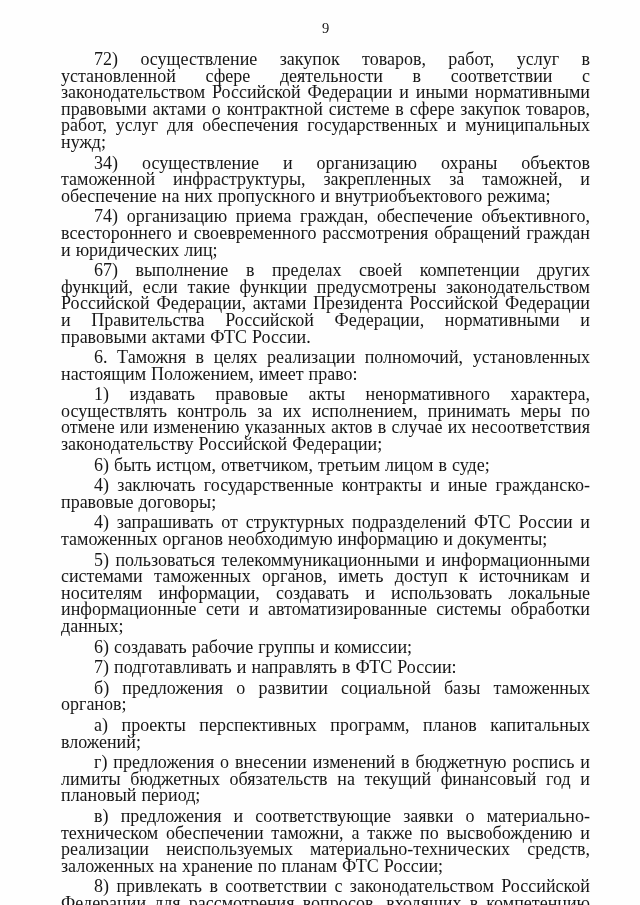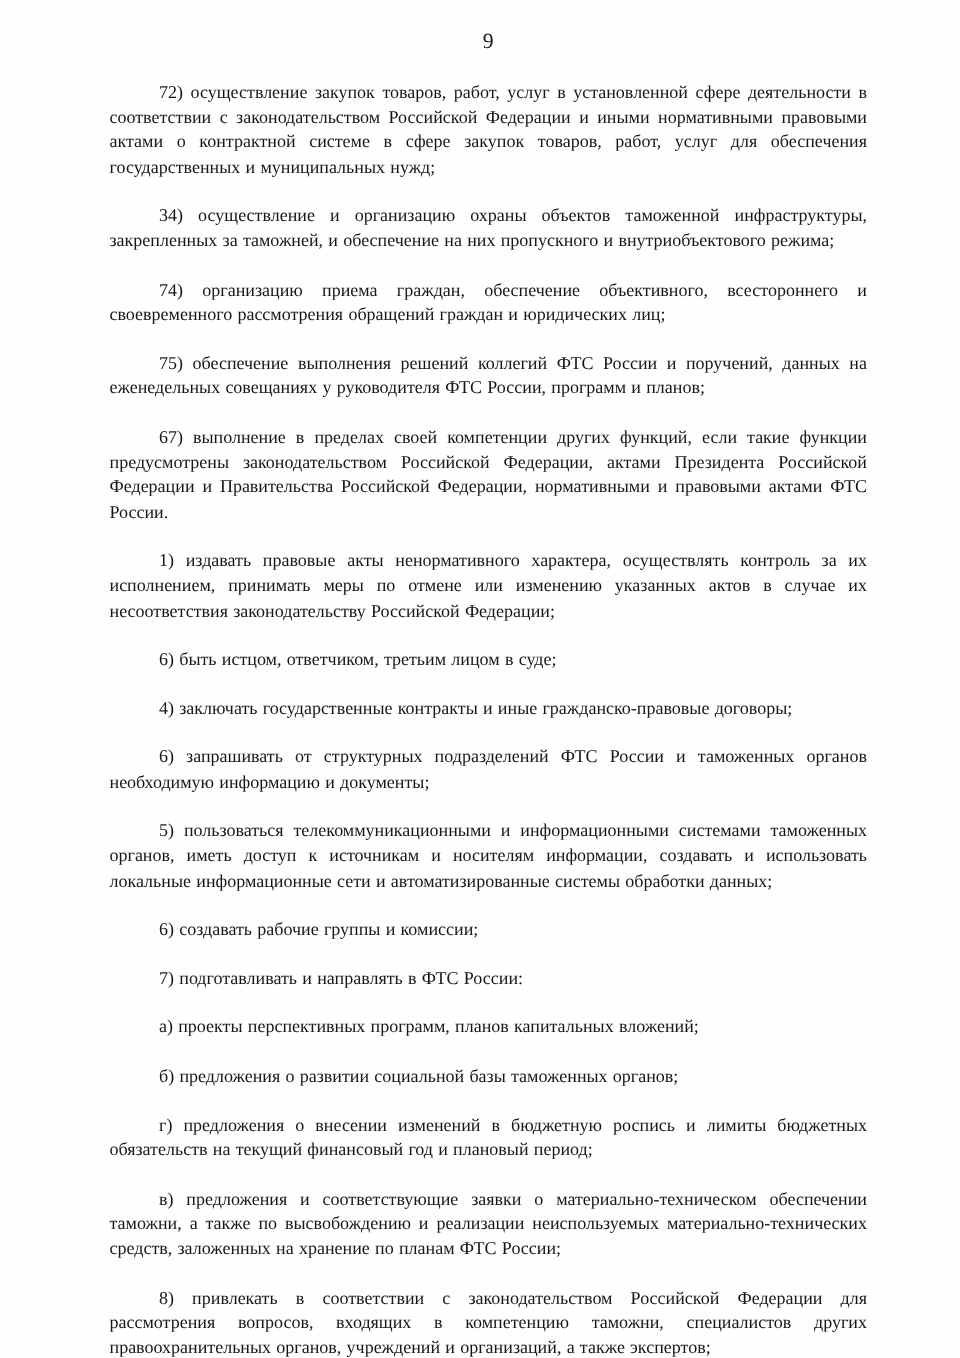--- a/index.html
+++ b/index.html
@@ -18,46 +18,46 @@
     color: #161616;
     overflow: hidden;
   }
   .page-number {
     text-align: center;
     font-size: 14.5px;
     line-height: 17px;
     margin: 0 0 14px 0;
   }
   .doc-body p {
-    margin: 16px;
-    font-size: 12px;
+    margin: 4px;
+    font-size: 18px;
     line-height: 16.6px;
     text-align: justify;
     text-indent: 33px;
     word-spacing: 0.5px;
   }
 </style>
 </head>
 <body>
 
 <div class="page">
   <div class="page-number">9</div>
 
   <div class="doc-body">
     <p>72) осуществление закупок товаров, работ, услуг в установленной сфере деятельности в соответствии с законодательством Российской Федерации и иными нормативными правовыми актами о контрактной системе в сфере закупок товаров, работ, услуг для обеспечения государственных и муниципальных нужд;</p>
     <p>34) осуществление и организацию охраны объектов таможенной инфраструктуры, закрепленных за таможней, и обеспечение на них пропускного и внутриобъектового режима;</p>
     <p>74) организацию приема граждан, обеспечение объективного, всестороннего и своевременного рассмотрения обращений граждан и юридических лиц;</p>
-    <p>75) обеспечение выполнения решений коллегий ФТС России и поручений, данных на еженедельных совещаниях у руководителя ФТС России, программ и планов;</p>
     <p>67) выполнение в пределах своей компетенции других функций, если такие функции предусмотрены законодательством Российской Федерации, актами Президента Российской Федерации и Правительства Российской Федерации, нормативными и правовыми актами ФТС России.</p>
+    <p>6. Таможня в целях реализации полномочий, установленных настоящим Положением, имеет право:</p>
     <p>1) издавать правовые акты ненормативного характера, осуществлять контроль за их исполнением, принимать меры по отмене или изменению указанных актов в случае их несоответствия законодательству Российской Федерации;</p>
     <p>6) быть истцом, ответчиком, третьим лицом в суде;</p>
     <p>4) заключать государственные контракты и иные гражданско-правовые договоры;</p>
-    <p>6) запрашивать от структурных подразделений ФТС России и таможенных органов необходимую информацию и документы;</p>
+    <p>4) запрашивать от структурных подразделений ФТС России и таможенных органов необходимую информацию и документы;</p>
     <p>5) пользоваться телекоммуникационными и информационными системами таможенных органов, иметь доступ к источникам и носителям информации, создавать и использовать локальные информационные сети и автоматизированные системы обработки данных;</p>
     <p>6) создавать рабочие группы и комиссии;</p>
     <p>7) подготавливать и направлять в ФТС России:</p>
+    <p>б) предложения о развитии социальной базы таможенных органов;</p>
     <p>а) проекты перспективных программ, планов капитальных вложений;</p>
-    <p>б) предложения о развитии социальной базы таможенных органов;</p>
     <p>г) предложения о внесении изменений в бюджетную роспись и лимиты бюджетных обязательств на текущий финансовый год и плановый период;</p>
     <p>в) предложения и соответствующие заявки о материально-техническом обеспечении таможни, а также по высвобождению и реализации неиспользуемых материально-технических средств, заложенных на хранение по планам ФТС России;</p>
     <p>8) привлекать в соответствии с законодательством Российской Федерации для рассмотрения вопросов, входящих в компетенцию таможни, специалистов других правоохранительных органов, учреждений и организаций, а также экспертов;</p>
   </div>
 </div>
 
 </body></html>

